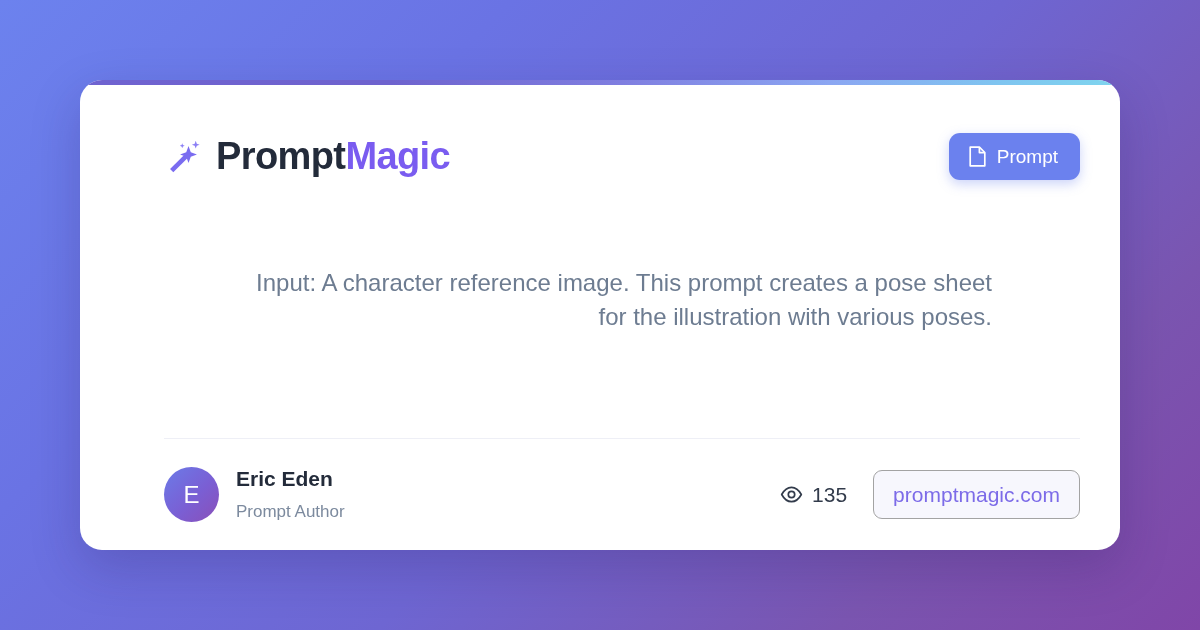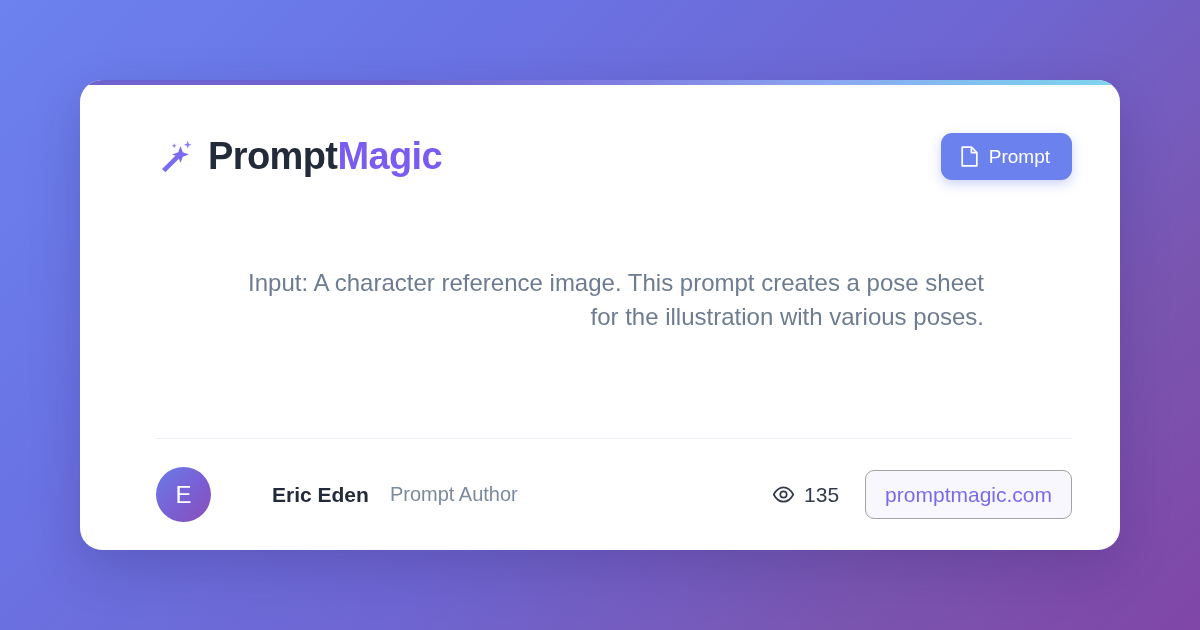--- a/index.html
+++ b/index.html
@@ -38,21 +38,21 @@
         #6F63D0 0%,
         #6E63CE 30%,
         #7f7ee0 52%,
         #8ba6f2 72%,
         #7fc4f0 88%,
         #7fd5ee 100%);
   }
 
   .card-inner {
     position: absolute;
-    left: 0; top: 0;
+    left: 8px; top: 0;
     width: 100%;
     height: 100%;
     padding: 48px 48px 0 76px;
     display: flex;
     flex-direction: column;
   }
 
   
   .card-header {
     display: flex;
@@ -150,29 +150,29 @@
     background: linear-gradient(135deg, #6B7BE8 0%, #7A5FD4 55%, #8A4FB8 100%);
     color: #fff;
     font-size: 24px;
     font-weight: 400;
     display: flex;
     align-items: center;
     justify-content: center;
     flex: none;
   }
 
-  .author-text { display: flex; flex-direction: row; gap: 21px; margin-left: 44px; }
+  .author-text { display: flex; flex-direction: column; gap: 13px; }
   .author-name {
     font-size: 21px;
     font-weight: 700;
     color: #232B3A;
     line-height: 1.1;
   }
   .author-role {
-    font-size: 20px;
+    font-size: 17px;
     font-weight: 400;
     color: #7C8A9E;
     line-height: 1.1;
   }
 
   .footer-right {
     display: flex;
     align-items: center;
     gap: 26px;
   }

